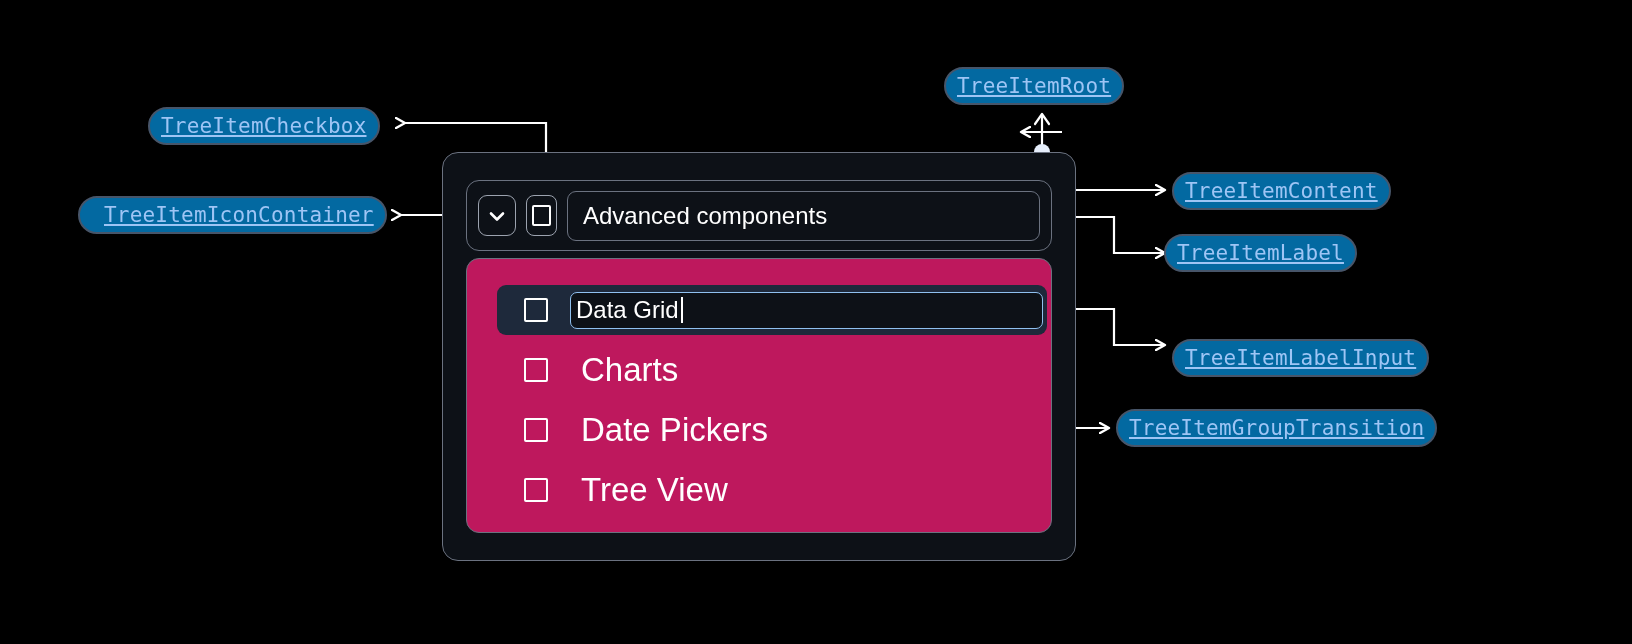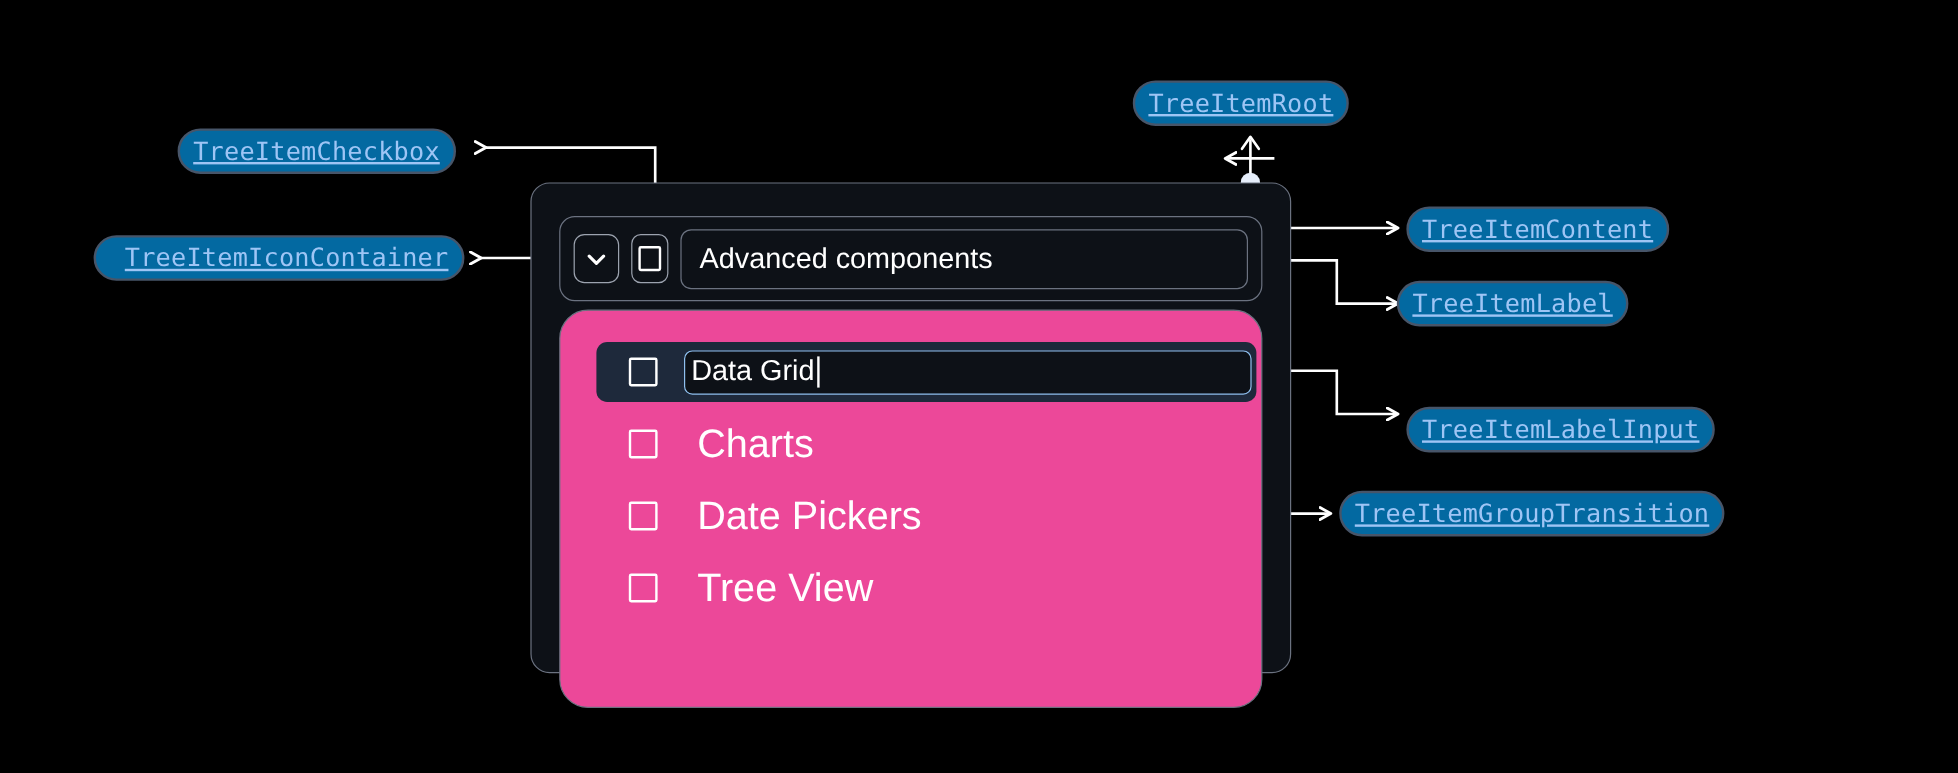--- a/index.html
+++ b/index.html
@@ -119,25 +119,25 @@
     padding-left: 15px;
     color: #ffffff;
     font-size: 24px;
   }
 
   .tree-group {
     position: absolute;
     left: 466px;
     top: 258px;
     width: 586px;
-    height: 332px;
-    box-sizing: border-box;
-    background: #ec4899;
-    border: 1.6px solid #6b7280;
-    border-radius: 24px;
+    height: 275px;
+    box-sizing: border-box;
+    background: #be185d;
+    border: 1.6px solid #6b7280;
+    border-radius: 13px;
   }
 
   .child-row {
     position: absolute;
     left: 32px;
     width: 546px;
     height: 46px;
     display: flex;
     align-items: center;
     box-sizing: border-box;

